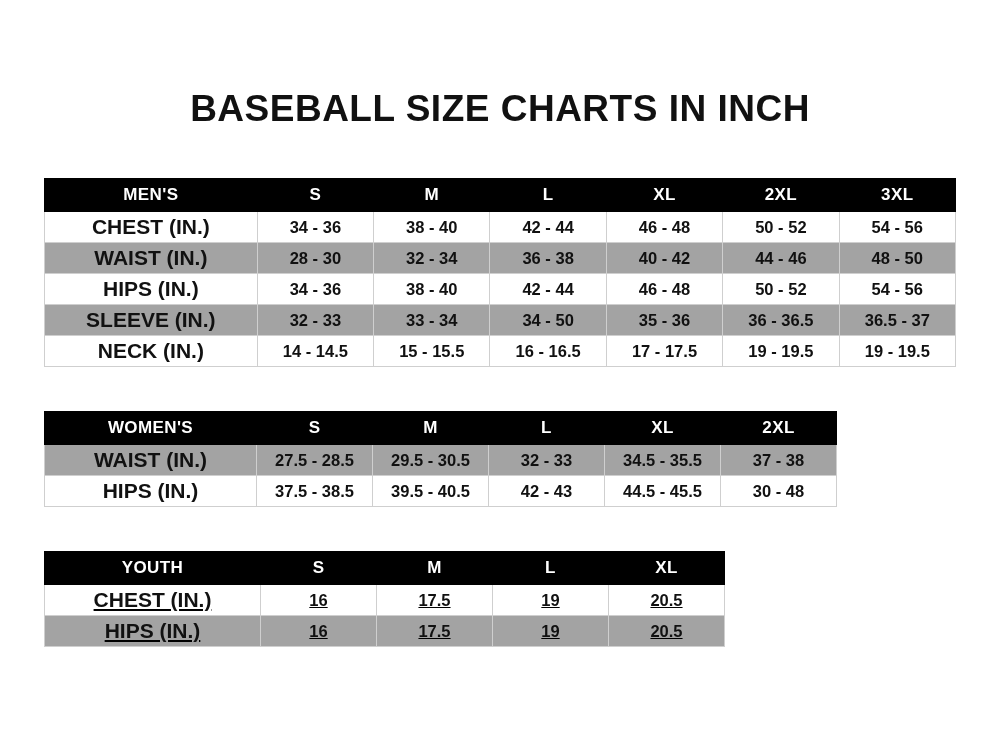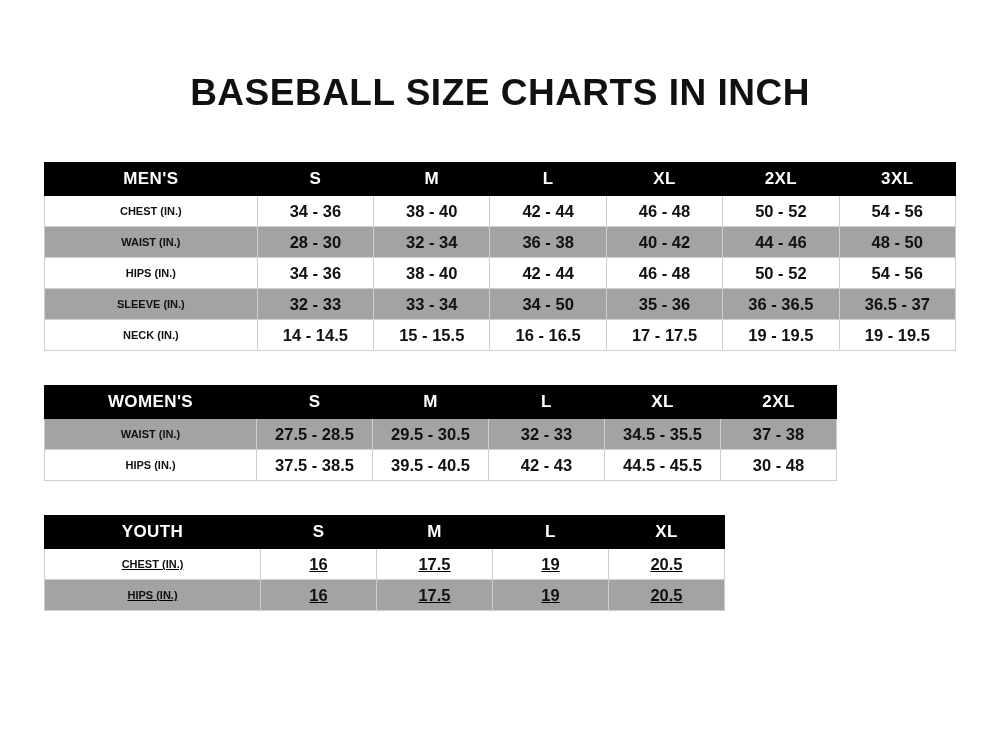--- a/index.html
+++ b/index.html
@@ -18,33 +18,33 @@
     position: relative;
     width: 1000px;
     height: 752px;
     box-sizing: border-box;
   }
   .title {
     text-align: center;
     font-size: 37px;
     font-weight: bold;
     letter-spacing: 0.5px;
-    margin: 0;
+    margin: 16px;
     padding-top: 72px;
     color: #111111;
   }
   .tables {
     margin-top: 48px;
     padding-left: 44px;
     padding-right: 44px;
   }
   table.size-table {
     border-collapse: collapse;
     table-layout: fixed;
-    margin-bottom: 34px;
+    margin-bottom: 44px;
     padding-left: 32px;
   }
   table.size-table td,
   table.size-table th {
     border: 1px solid #cfcfcf;
     text-align: center;
     font-weight: bold;
     font-size: 16.5px;
     height: 30px;
     padding: 0 4px;
@@ -61,21 +61,21 @@
     letter-spacing: 0.4px;
   }
   table.size-table thead th.rowlabel-head {
     text-align: center;
   }
   table.size-table tbody tr.alt td {
     background: #a3a3a3;
   }
   table.size-table td.rowlabel {
     text-align: center;
-    font-size: 11px;
+    font-size: 21px;
   }
   
   #table-mens { width: 912px; }
   #table-mens col.c0 { width: 212px; }
   #table-mens col.c1,
   #table-mens col.c2,
   #table-mens col.c3,
   #table-mens col.c4,
   #table-mens col.c5,
   #table-mens col.c6 { width: 116px; }

